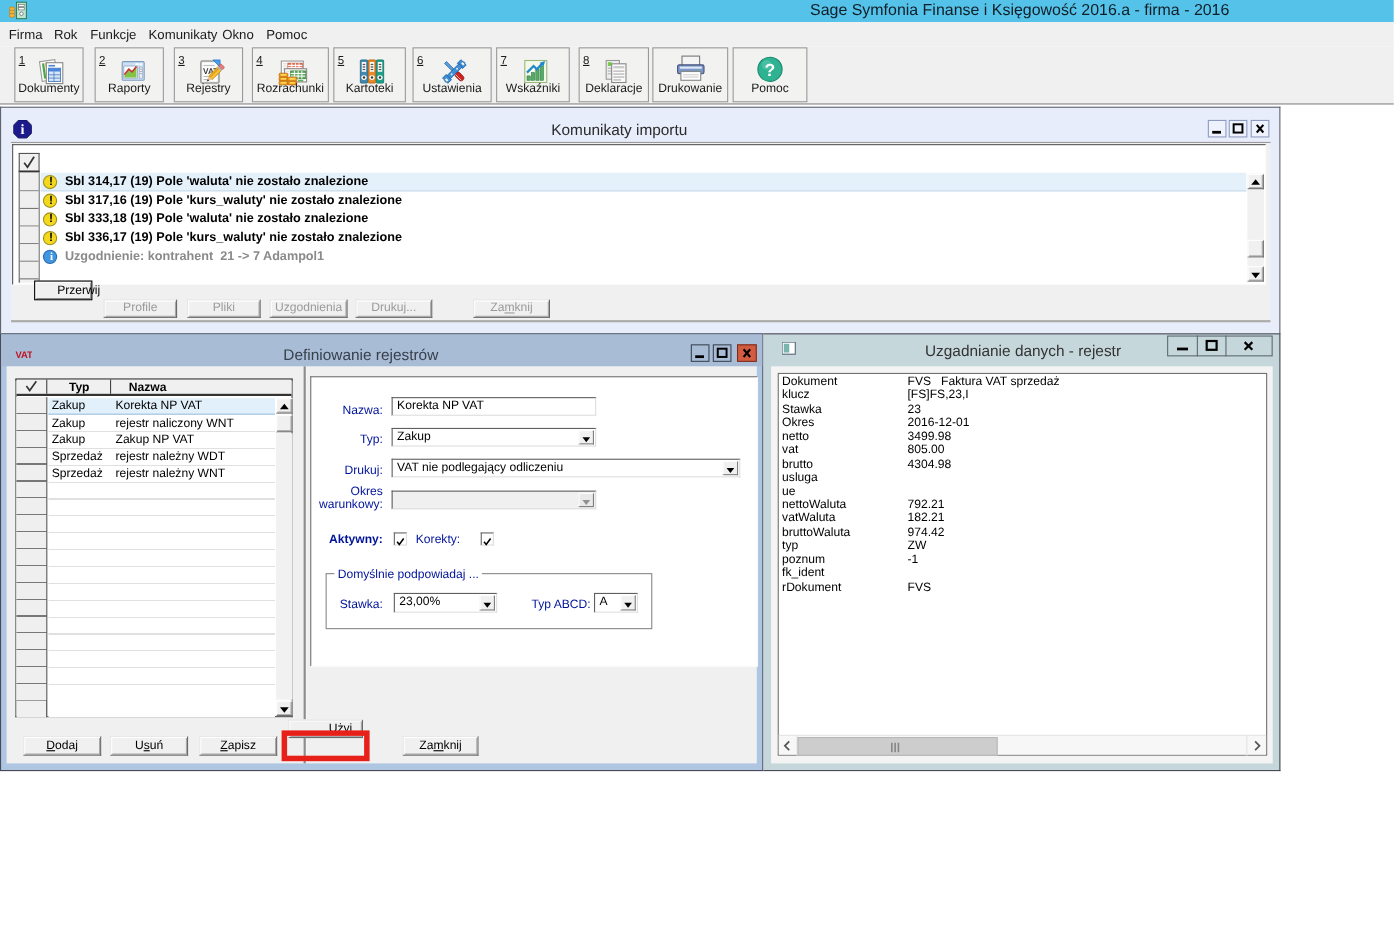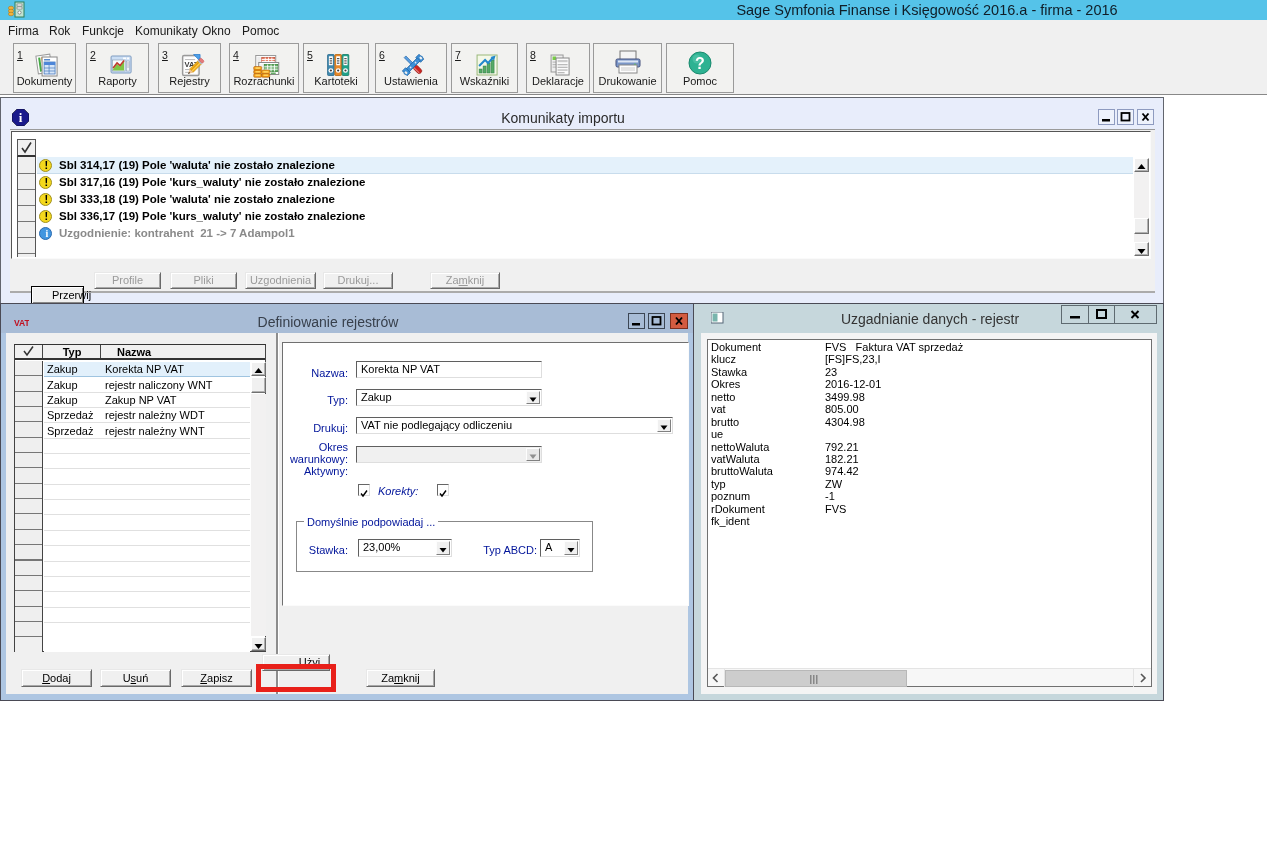--- a/index.html
+++ b/index.html
@@ -320,21 +320,21 @@
 <style>
 .komrow { position:absolute; left:38px; width:1094px; height:17px; font-size:11.5px; color:#000; line-height:17px; padding-left:21px; }
 .wicon { position:absolute; left:1px; top:2px; width:13px; height:13px; border-radius:50%; background:#f4d81c; border:1px solid #a09020; }
 .wicon:after { content:"!"; position:absolute; left:4.5px; top:-3px; font-size:11px; font-weight:bold; color:#000; }
 .iicon { position:absolute; left:1px; top:2px; width:13px; height:13px; border-radius:50%; background:#4296e0; border:1px solid #2a6ab0; }
 .iicon:after { content:"i"; position:absolute; left:5.5px; top:-3px; font-size:10px; font-weight:bold; color:#fff; font-family:"Liberation Serif"; }
 .sbtn { position:absolute; width:15px; height:14px; background:#f0f0f0; border:1px solid; border-color:#fff #707070 #707070 #fff; box-shadow:inset -1px -1px 0 #b0b0b0; }
 </style>
 
 <div id="kombtns">
-<div class="btn95" style="left:31px;top:286px;width:53px;height:18px;line-height:16px;border-color:#000;box-shadow:inset 1px 1px 0 #fff, inset -1px -1px 0 #888;padding-left:20px;">Przerwij</div>
+<div class="btn95" style="left:31px;top:255px;width:53px;height:18px;line-height:16px;border-color:#000;box-shadow:inset 1px 1px 0 #fff, inset -1px -1px 0 #888;padding-left:20px;">Przerwij</div>
 <div class="btn95 dis" style="left:94px;top:272px;width:67px;height:17px;line-height:15px;">Profile</div>
 <div class="btn95 dis" style="left:170px;top:272px;width:67px;height:17px;line-height:15px;">Pliki</div>
 <div class="btn95 dis" style="left:245px;top:272px;width:71px;height:17px;line-height:15px;">Uzgodnienia</div>
 <div class="btn95 dis" style="left:323px;top:272px;width:70px;height:17px;line-height:15px;">Drukuj...</div>
 <div class="btn95 dis" style="left:430px;top:272px;width:70px;height:17px;line-height:15px;">Za<span class="u">m</span>knij</div>
 </div>
 <style>.dis{color:#9a9a9a;}</style>
 
 <div class="abs" style="left:0;top:303px;width:694px;height:398px;background:#aec6e2;border:1px solid #4a4a55;"></div>
 <div class="abs" style="left:1px;top:304px;width:692px;height:29px;background:#a8bcd6;"></div>
@@ -420,25 +420,25 @@
 <div class="flabel" style="left:248px;top:422px;width:100px;">Drukuj:</div>
 <div class="finput" style="left:356px;top:417px;width:317px;height:17px;">VAT nie podlegający odliczeniu<span class="combo"><svg width="12" height="13">
           <polygon points="6,10 9.5,5.5 2.5,5.5" fill="#000"></polygon>
         </svg></span></div>
 <div class="flabel" style="left:248px;top:441px;width:100px;">Okres<br>warunkowy:</div>
 <div class="finput" style="left:356px;top:446px;width:186px;height:17px;background:#f0f0f0;">
       <span class="combo" style="background:#e8e8e8;"><svg width="12" height="13">
           <polygon points="6,10 9.5,5.5 2.5,5.5" fill="#909090"></polygon>
         </svg></span>
     </div>
-<div class="flabel" style="left:280px;top:465px;width:68px;">Aktywny:</div>
+<div class="flabel" style="left:280px;top:485px;width:68px;font-weight:bold;">Aktywny:</div>
 <div class="chk" style="left:358px;top:484px;"><svg width="10" height="10">
         <path d="M2 4.5 L4 7 L8 1.5" fill="none" stroke="#000" stroke-width="1.4"></path>
       </svg></div>
-<div class="flabel" style="left:378px;top:485px;width:42px;text-align:left;font-style:italic;">Korekty:</div>
+<div class="flabel" style="left:378px;top:485px;width:42px;text-align:left;">Korekty:</div>
 <div class="chk" style="left:437px;top:484px;"><svg width="10" height="10">
         <path d="M2 4.5 L4 7 L8 1.5" fill="none" stroke="#000" stroke-width="1.4"></path>
       </svg></div>
 
 <div class="abs" style="left:296px;top:521px;width:297px;height:51px;border:1px solid #888;box-shadow:1px 1px 0 #fff inset, 1px 1px 0 #fff;"></div>
 <div class="abs flabel" style="left:304px;top:516px;width:auto;background:#fff;padding:0 3px;text-align:left;">Domyślnie podpowiadaj ...</div>
 <div class="flabel" style="left:280px;top:544px;width:68px;">Stawka:</div>
 <div class="finput" style="left:358px;top:539px;width:94px;height:18px;">23,00%<span class="combo"><svg width="12" height="14">
           <polygon points="6,10.5 9.5,6 2.5,6" fill="#000"></polygon>
         </svg></span></div>
@@ -481,28 +481,29 @@
 <div class="abs" style="left:701px;top:333px;width:456px;height:361px;background:#f4f4f4;"></div>
 <div class="abs" style="left:707px;top:339px;width:445px;height:348px;background:#fff;border:1px solid #707070;"></div>
 <div id="uzglist" class="abs" style="left:711px;top:341px;width:430px;font-size:11px;color:#000;line-height:12.45px;">
 <div class="prow"><span>Dokument</span><span class="pv">FVS&nbsp;&nbsp; Faktura VAT sprzedaż</span></div>
 <div class="prow"><span>klucz</span><span class="pv">[FS]FS,23,I</span></div>
 <div class="prow"><span>Stawka</span><span class="pv">23</span></div>
 <div class="prow"><span>Okres</span><span class="pv">2016-12-01</span></div>
 <div class="prow"><span>netto</span><span class="pv">3499.98</span></div>
 <div class="prow"><span>vat</span><span class="pv">805.00</span></div>
 <div class="prow"><span>brutto</span><span class="pv">4304.98</span></div>
+<div class="prow"><span>usluga</span></div>
 <div class="prow"><span>ue</span></div>
 <div class="prow"><span>nettoWaluta</span><span class="pv">792.21</span></div>
 <div class="prow"><span>vatWaluta</span><span class="pv">182.21</span></div>
 <div class="prow"><span>bruttoWaluta</span><span class="pv">974.42</span></div>
 <div class="prow"><span>typ</span><span class="pv">ZW</span></div>
 <div class="prow"><span>poznum</span><span class="pv">-1</span></div>
+<div class="prow"><span>fk_ident</span></div>
 <div class="prow"><span>rDokument</span><span class="pv">FVS</span></div>
-<div class="prow"><span>fk_ident</span></div>
 </div>
 <style>
 .prow { position:relative; height:12.45px; }
 .pv { position:absolute; left:114px; }
 </style>
 
 <div id="uzgscroll">
 <div class="abs" style="left:708px;top:668px;width:443px;height:18px;background:#f7f7f7;border-top:1px solid #e4e4e4;">
  <div class="abs" style="left:0;top:0;width:17px;height:18px;border-right:1px solid #e4e4e4;"><svg width="16" height="18">
           <polyline points="9.5,5 5.5,9 9.5,13" fill="none" stroke="#555" stroke-width="1.6"></polyline>

